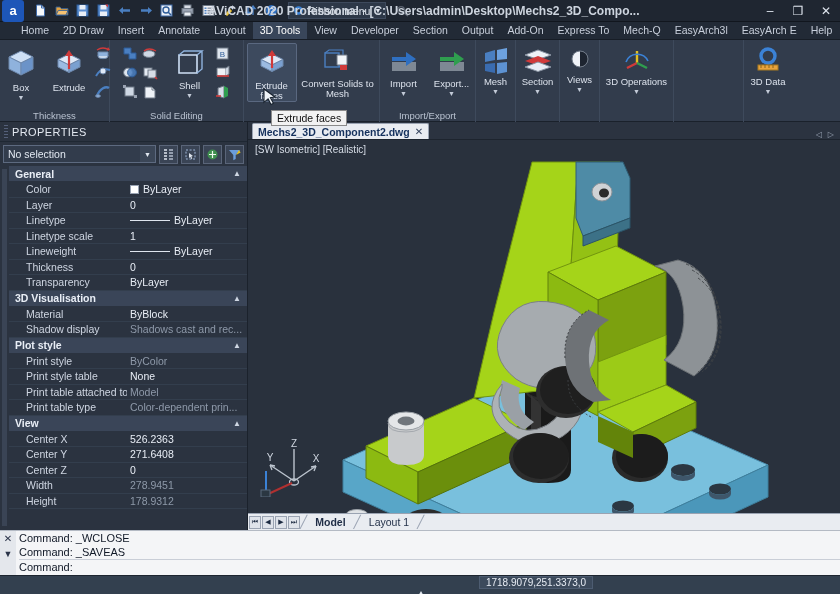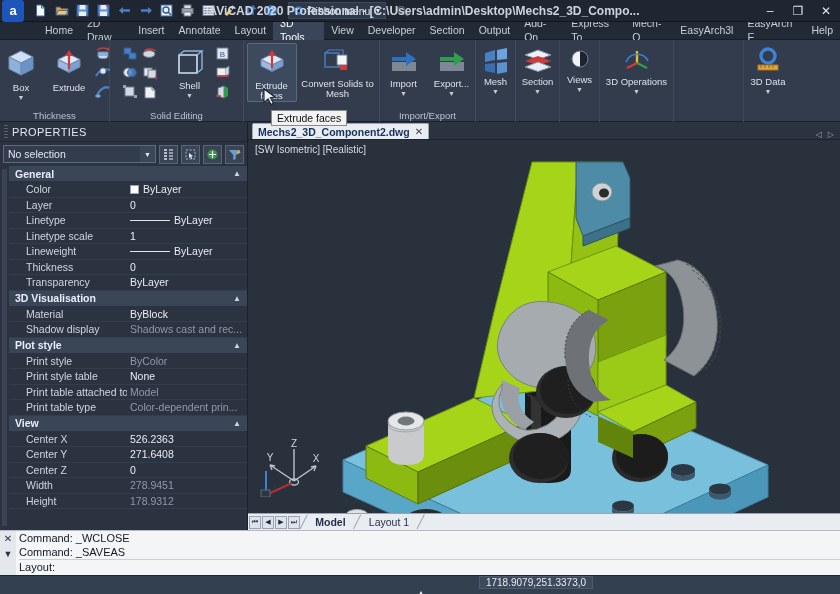--- a/index.html
+++ b/index.html
@@ -36,21 +36,21 @@
     pointer-events:none;
     font-weight:bold;
   }
   #wincontrols { margin-left:auto; display:flex; align-items:center; height:22px; z-index:2; }
   .wbtn { width:28px;height:22px;display:flex;align-items:center;justify-content:center;
           color:#dfe5ee;font-size:12px; }
 
   
   #tabstrip {
     height:18px;background:#222a36;display:flex;align-items:center;
-    border-bottom:1px solid #171d26;padding-left:38px;
+    border-bottom:1px solid #171d26;padding-left:14px;
   }
   .rtab { font-size:10.5px;color:#c8cfdb;padding:1px 7px 2px 7px;line-height:14px; }
   .rtab.active { background:#39465a;color:#ffffff; }
 
   
   #ribbon {
     height:82px;background:#323c4c;display:flex;align-items:stretch;position:relative;
     border-bottom:1px solid #1a212b;
   }
   .rgroup {
@@ -857,21 +857,21 @@
 </div>
 
 <div id="cmdwrap">
   <div id="cmdside">
     <span style="font-size:10px">✕</span>
     <span style="font-size:9px">▼</span>
   </div>
   <div id="cmdlines">
     <div>Command:  _WCLOSE</div>
     <div>Command:  _SAVEAS</div>
-    <div id="cmdinput">Layout:</div>
+    <div id="cmdinput">Command:</div>
   </div>
 </div>
 
 <div id="status">
   <div id="coords">1718.9079,251.3373,0</div>
   <div class="sep"></div>
   <div class="sbtn">
     <svg width="14" height="14" viewBox="0 0 14 14">
         <path d="M7 2l5 9H2z" fill="#e7ecf4"></path>
         <path d="M2 11h10" stroke="#e7ecf4" stroke-width="1.4"></path>

